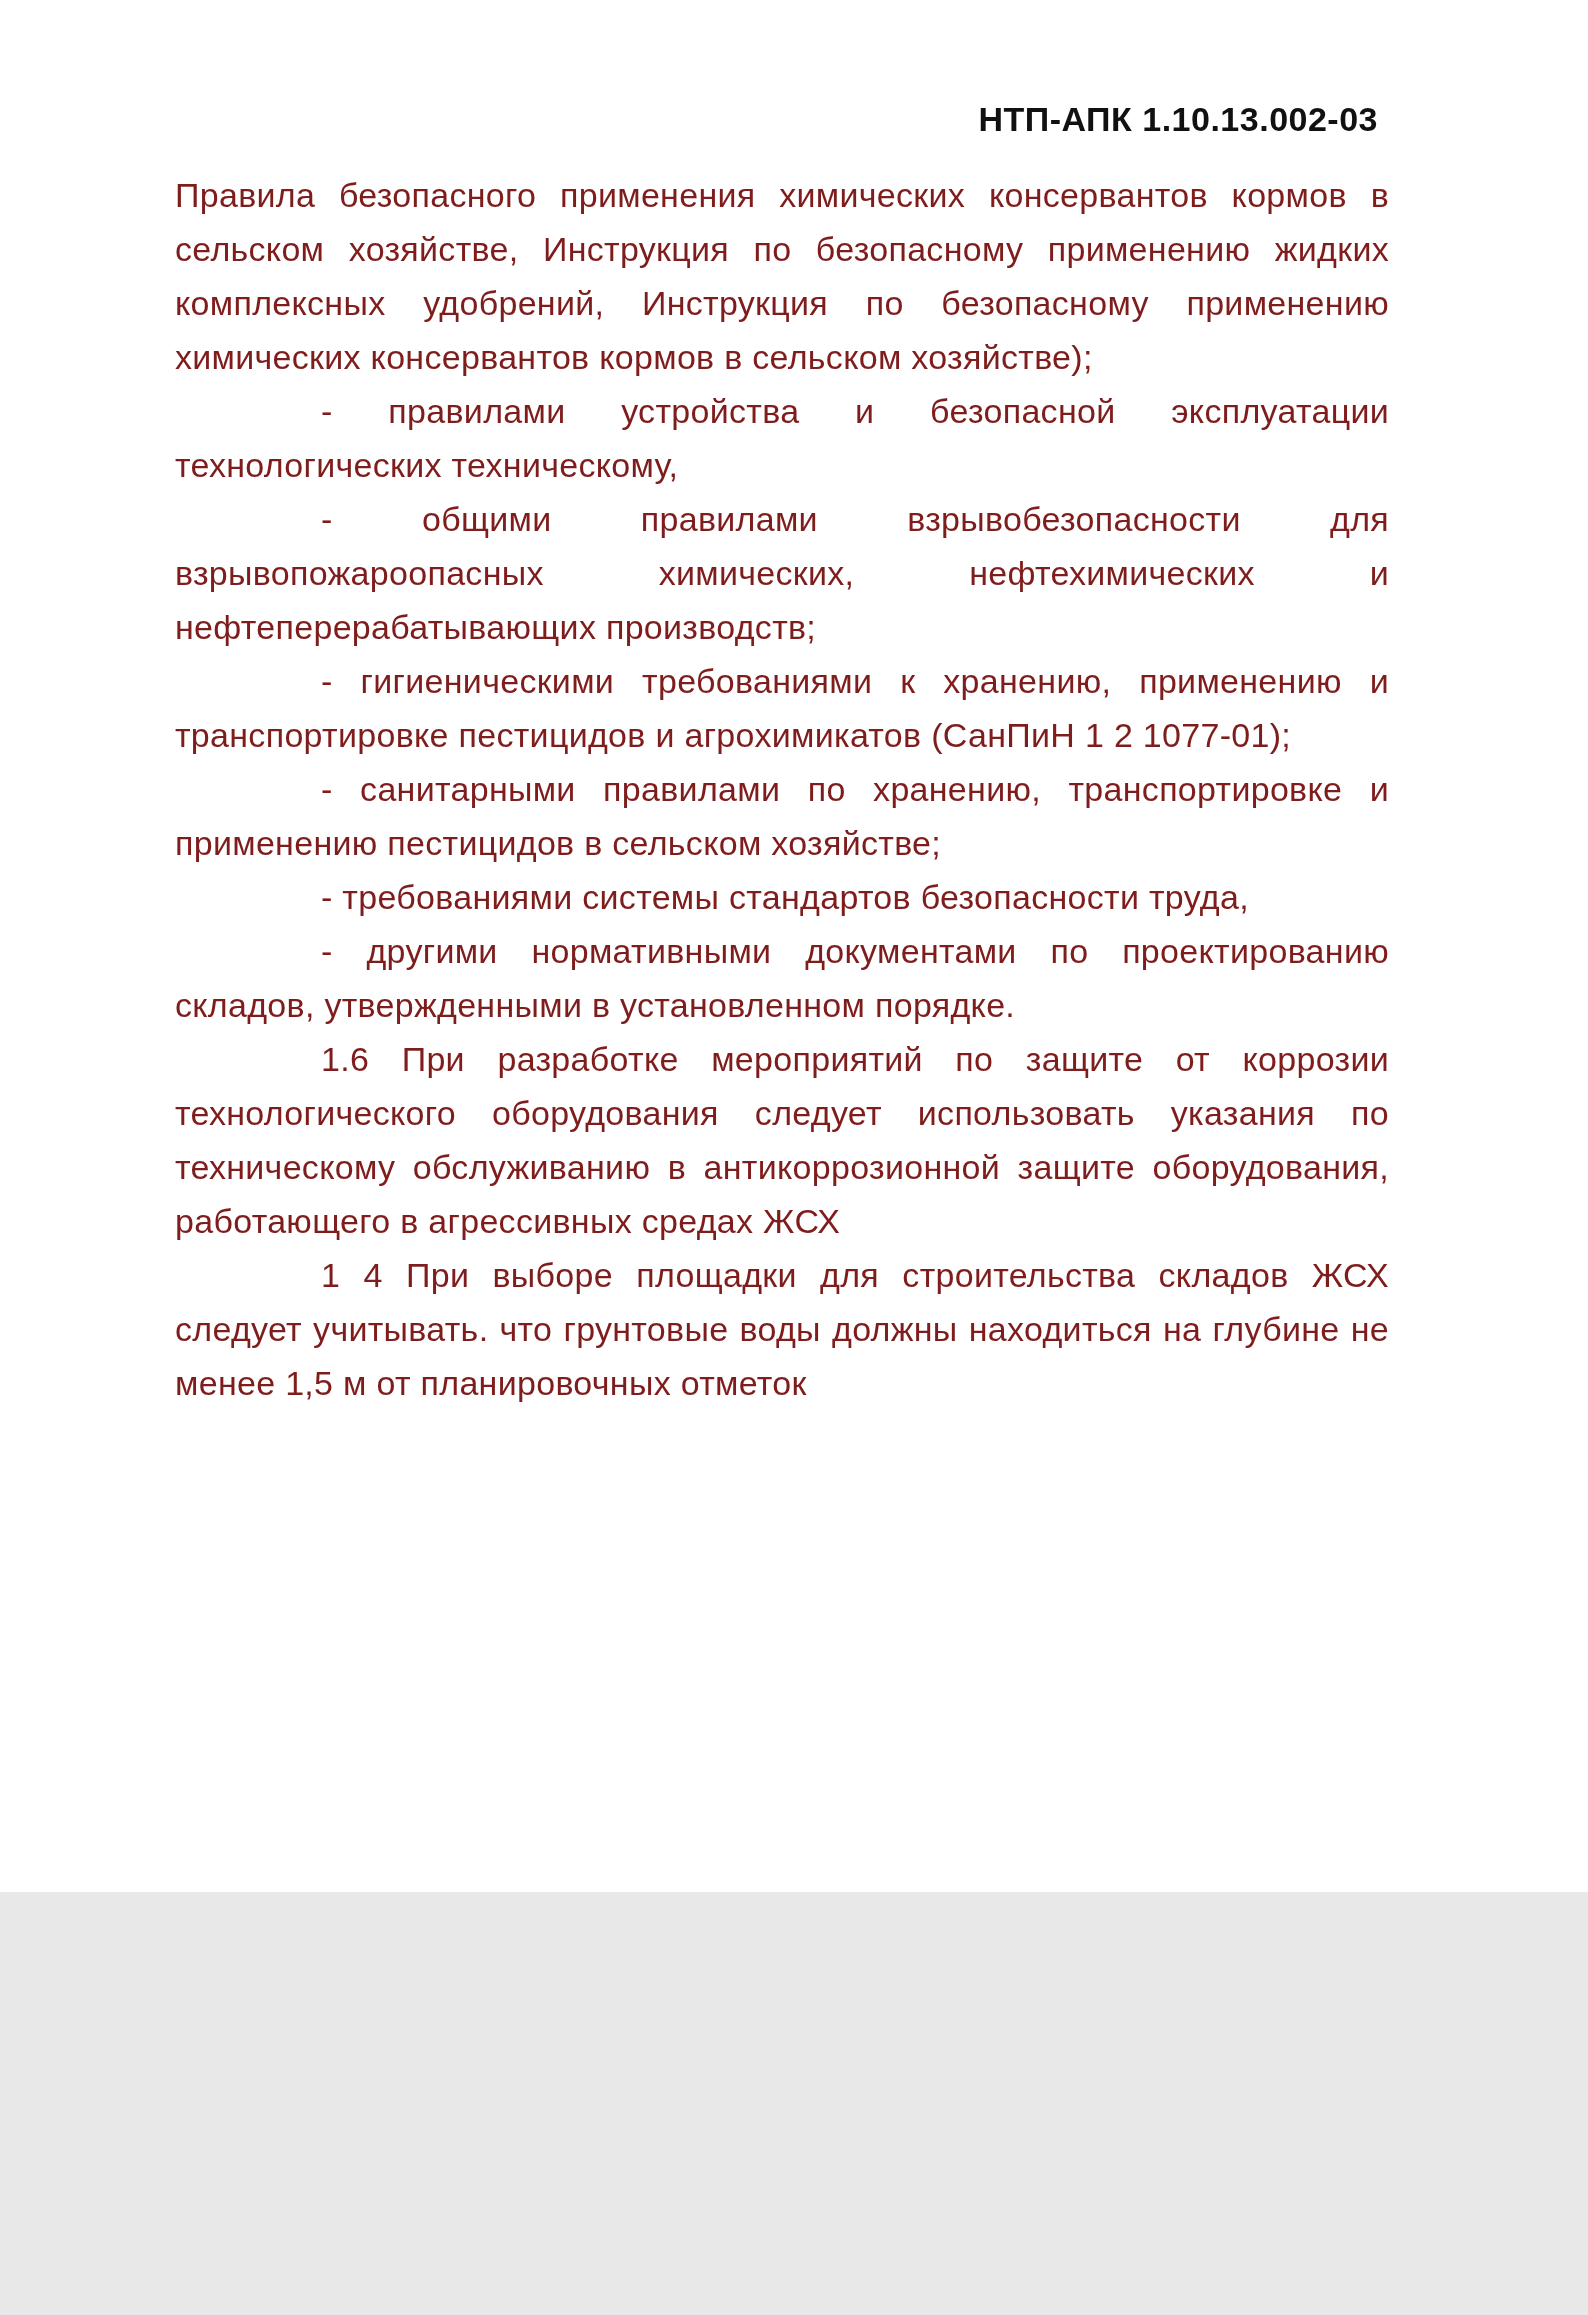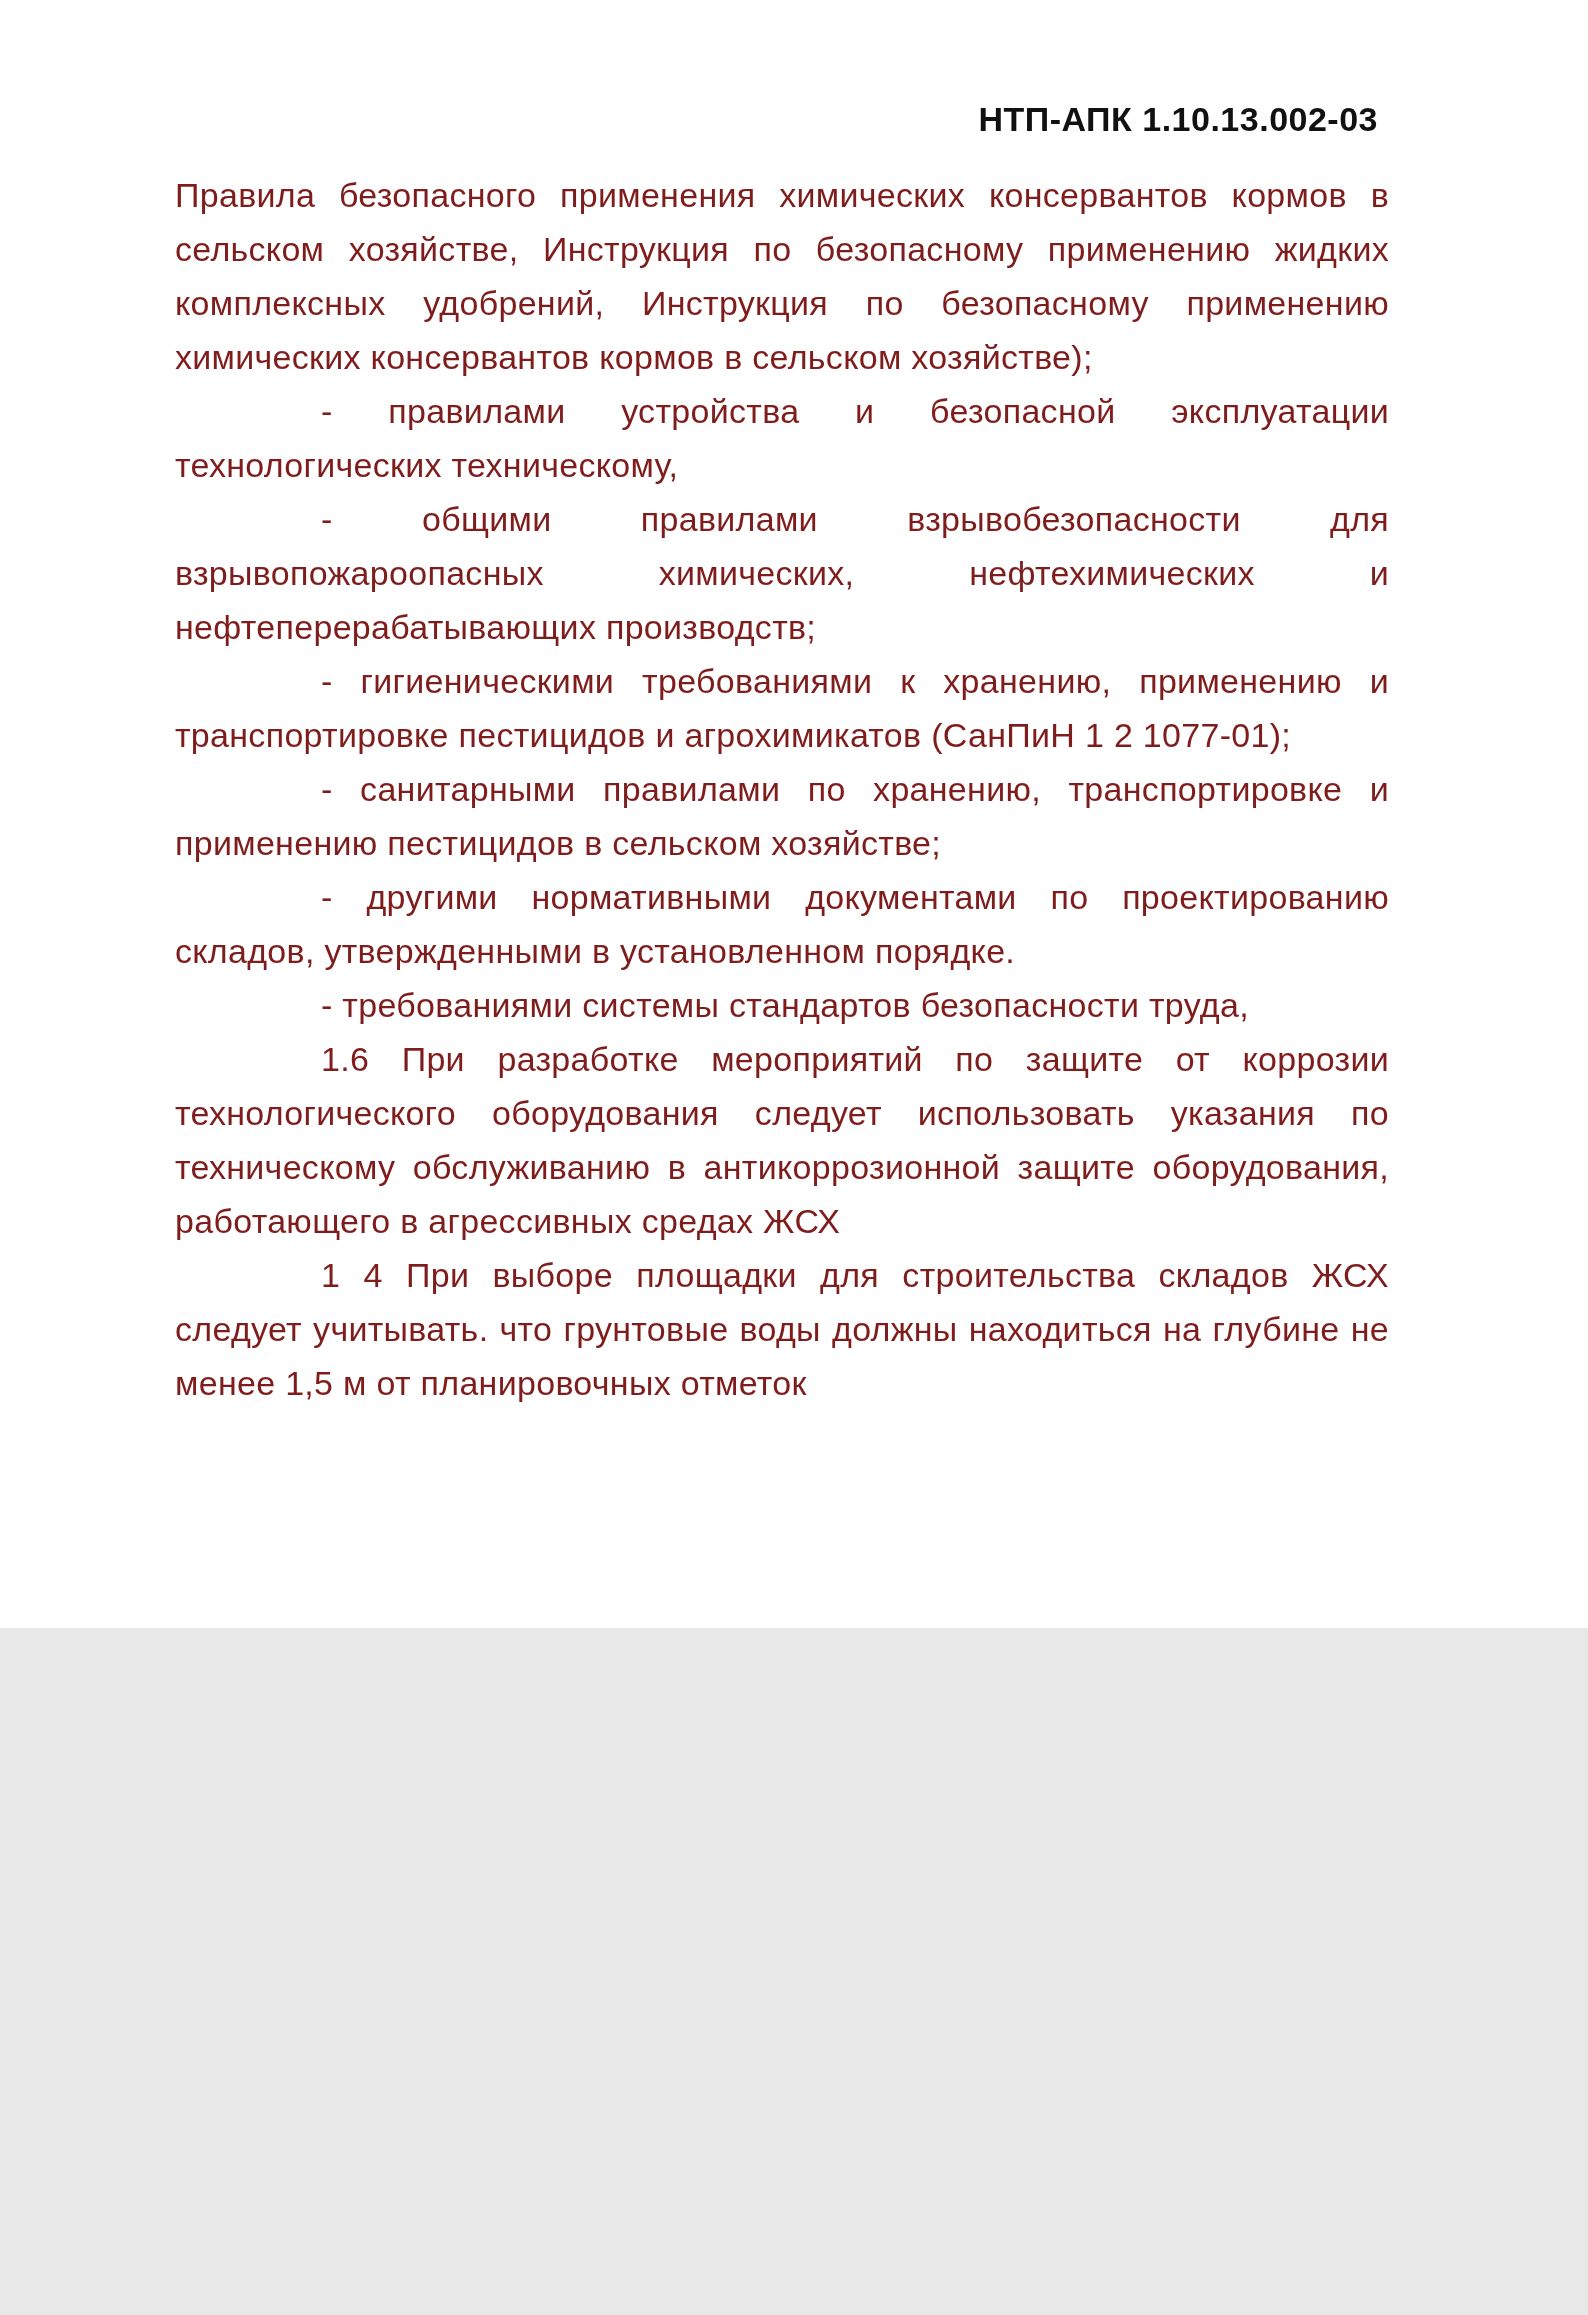--- a/index.html
+++ b/index.html
@@ -3,21 +3,21 @@
 <meta charset="utf-8">
 <style>
   html, body {
     margin: 0;
     padding: 0;
     background: #e8e8e8;
   }
   .page {
     position: relative;
     width: 1588px;
-    height: 1628px;
+    height: 1892px;
     margin: 0 auto;
     background: #ffffff;
     color: #1c1c1c;
     font-family: "Liberation Sans", "DejaVu Sans", sans-serif;
     overflow: hidden;
   }
   .doc-header {
     position: absolute;
     top: 100px;
     right: 210px;
@@ -58,22 +58,22 @@
 <div class="page">
 
   <div class="doc-header">НТП-АПК 1.10.13.002-03</div>
 
   <div class="text-block">
     <p>Правила безопасного применения химических консервантов кормов в сельском хозяйстве, Инструкция по безопасному применению жидких комплексных удобрений, Инструкция по безопасному применению химических консервантов кормов в сельском хозяйстве);</p>
     <p class="indented">- правилами устройства и безопасной эксплуатации технологических техническому,</p>
     <p class="indented">- общими правилами взрывобезопасности для взрывопожароопасных химических, нефтехимических и нефтеперерабатывающих производств;</p>
     <p class="indented">- гигиеническими требованиями к хранению, применению и транспортировке пестицидов и агрохимикатов (СанПиН 1 2 1077-01);</p>
     <p class="indented">- санитарными правилами по хранению, транспортировке и применению пестицидов в сельском хозяйстве;</p>
+    <p class="indented">- требованиями системы стандартов безопасности труда,</p>
     <p class="indented">- другими нормативными документами по проектированию складов, утвержденными в установленном порядке.</p>
-    <p class="indented">- требованиями системы стандартов безопасности труда,</p>
     <p class="indented">1.6 При разработке мероприятий по защите от коррозии технологического оборудования следует использовать указания по техническому обслуживанию в антикоррозионной защите оборудования, работающего в агрессивных средах ЖСХ</p>
     <p class="indented">1 4 При выборе площадки для строительства складов ЖСХ следует учитывать. что грунтовые воды должны находиться на глубине не менее 1,5 м от планировочных отметок</p>
   </div>
 
   <div class="page-number">3</div>
 
 </div>
 
 
 </body></html>

